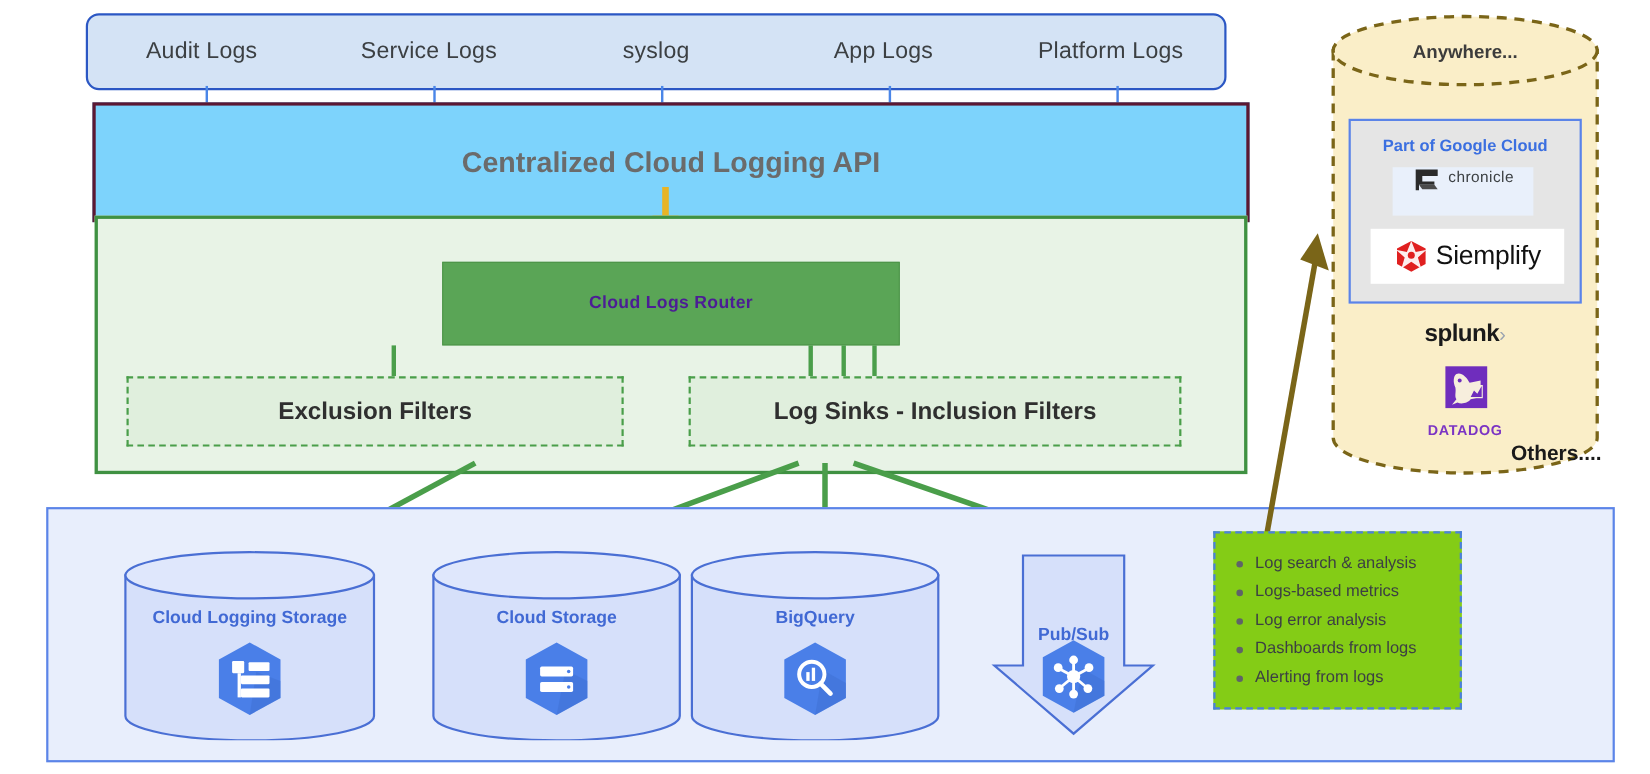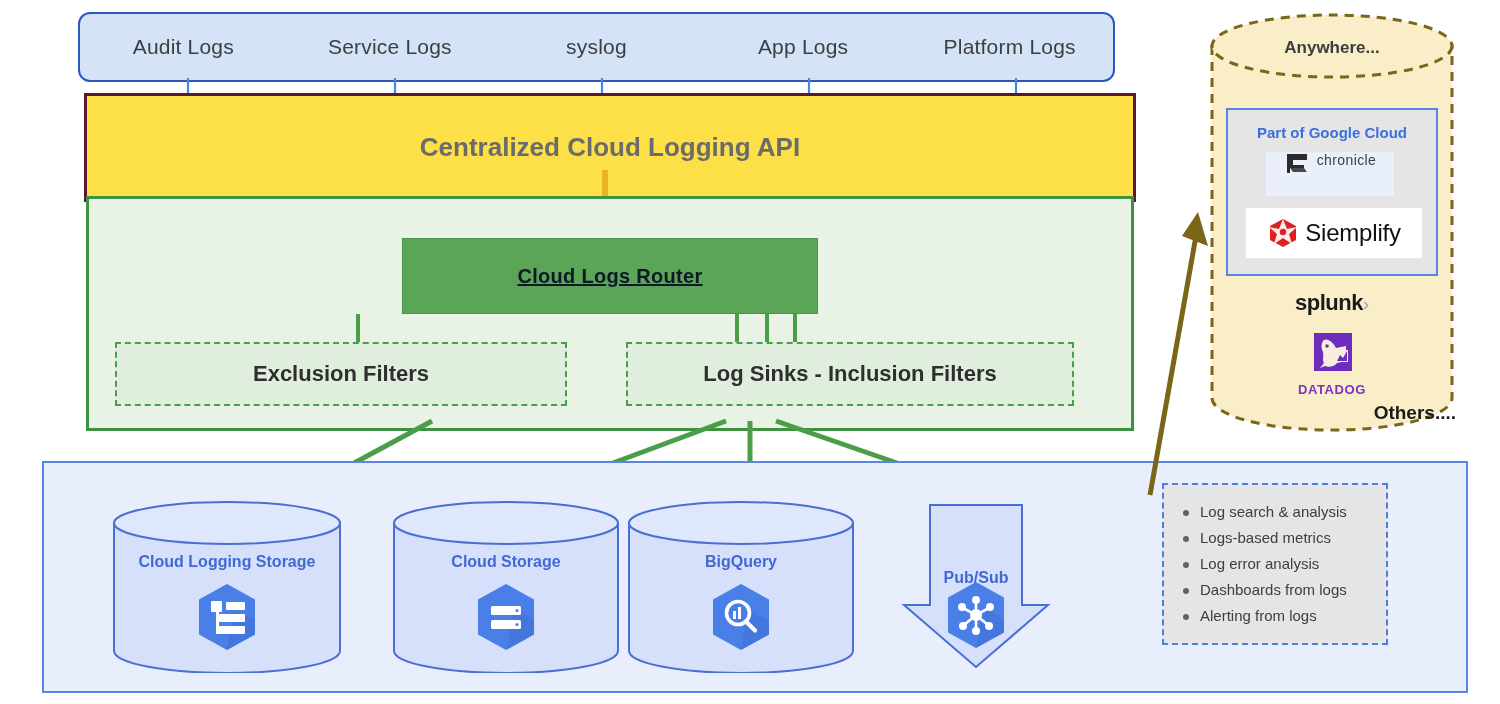--- a/index.html
+++ b/index.html
@@ -26,21 +26,21 @@
     font-size: 21px; color: #3c4043;
     letter-spacing: .2px;
   }
 
   
   #src-arrows { left: 78px; top: 78px; width: 1037px; height: 34px; }
 
   
   #api-band {
     left: 84px; top: 93px; width: 1052px; height: 109px;
-    background: #fde047;
+    background: #7dd3fc;
     border: 3px solid #5c1832;
     display: flex; align-items: center; justify-content: center;
   }
   #api-title {
     font-size: 26px; font-weight: bold; color: #6b6b6b;
   }
 
   
   #orange-arrow { left: 560px; top: 170px; width: 90px; height: 50px; }
 
@@ -50,23 +50,22 @@
     background: #e8f3e6;
     border: 3px solid #3f9142;
   }
   #router-box {
     left: 402px; top: 238px; width: 416px; height: 76px;
     background: #5aa556;
     border: 1px solid #4d9449;
     display: flex; align-items: center; justify-content: center;
   }
   #router-title {
-    font-size: 20px; font-weight: bold; color: #0f172a;
+    font-size: 16px; font-weight: bold; color: #4c1d95;
     letter-spacing: .3px;
-    text-decoration: underline;
   }
   .filter-box {
     height: 64px;
     background: #e0efdd;
     border: 2px dashed #4a9e4a;
     display: flex; align-items: center; justify-content: center;
   }
   #excl-box { left: 115px; top: 342px; width: 452px; }
   #sink-box { left: 626px; top: 342px; width: 448px; }
   .filter-label {
@@ -125,22 +124,22 @@
   .splunk-chev { font-size: 18px; color: #9aa3b0; }
   #datadog-wrap { position: absolute; left: 0; top: 318px; width: 100%; text-align: center; }
   .datadog-word { font-size: 13px; font-weight: bold; color: #7b34c4; letter-spacing: .6px; }
   #others-label {
     position: absolute; left: 0; top: 390px; width: 100%;
     text-align: right; font-size: 19px; font-weight: bold; color: #1a1a1a;
   }
 
   
   #caps-box {
-    left: 1162px; top: 483px; width: 226px; height: 162px;
-    background: #e5e5e5;
+    left: 1103px; top: 483px; width: 226px; height: 162px;
+    background: #84cc16;
     border: 2px dashed #4a7fe0;
     padding: 14px 10px 0 16px;
   }
   #caps-list { list-style: none; }
   #caps-list li {
     position: relative; padding-left: 20px;
     font-size: 15px; color: #3c4043; line-height: 26px;
   }
   #caps-list li::before {
     content: "";

